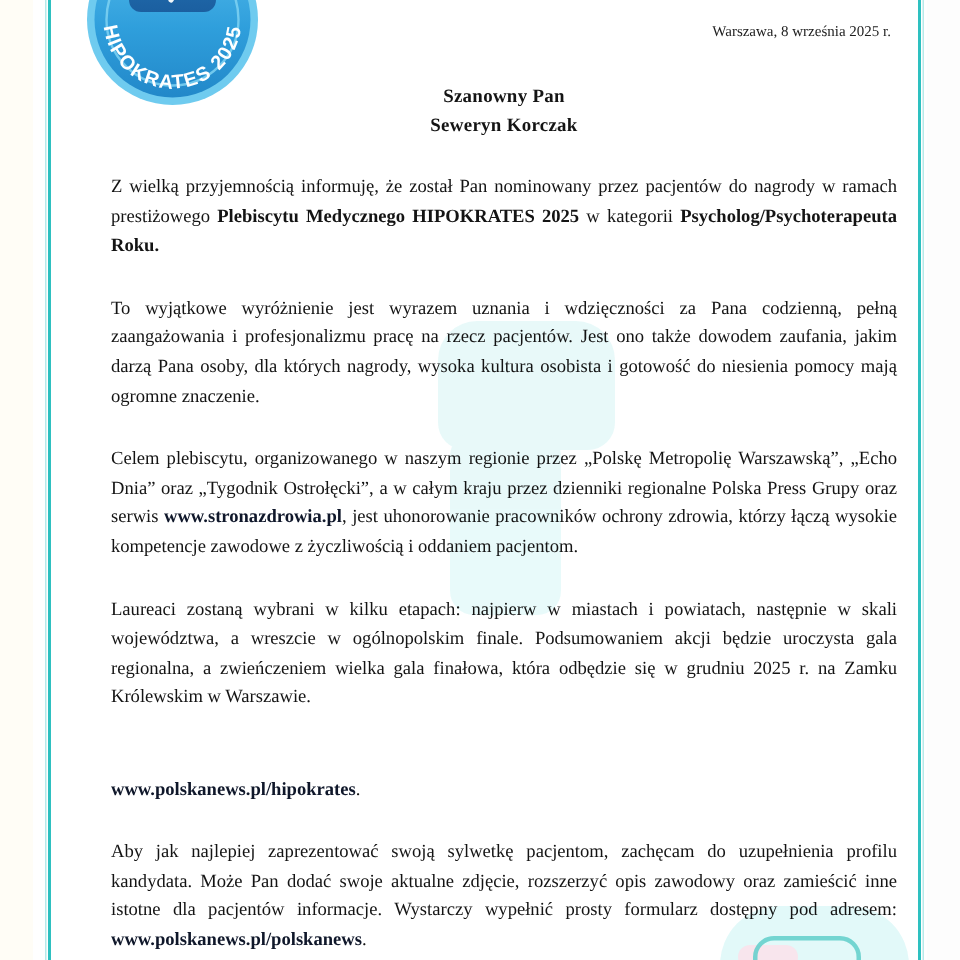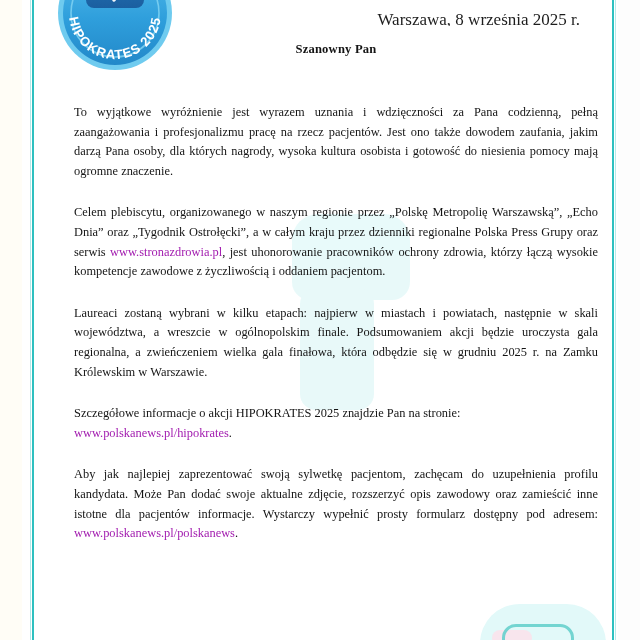--- a/index.html
+++ b/index.html
@@ -135,52 +135,53 @@
     position: absolute;
     left: 74px;
     right: 42px;
     top: 0;
     z-index: 5;
     color: #141414;
   }
 
   .date-line {
     text-align: right;
-    font-size: 17px;
+    font-size: 10px;
     color: #1d1d1d;
-    margin: 14px;
-    padding-top: 0px;
+    margin: 0;
+    padding-top: 16px;
     line-height: 12px;
     height: 12px;
     overflow: hidden;
     padding-right: 4px;
   }
 
   .salutation {
     text-align: center;
     font-weight: bold;
     font-size: 12.6px;
     line-height: 19px;
+    margin-top: 27px;
     letter-spacing: .2px;
   }
 
   p.body {
     text-align: justify;
     font-size: 12.4px;
     line-height: 19.6px;
     margin: 0;
     padding: 0;
     hyphens: none;
   }
   .gap-lg { height: 22px; }
 
   b, .bold { font-weight: bold; }
   a.link, .link {
-    color: #a21caf;
-    font-weight: normal;
+    color: #0f172a;
+    font-weight: bold;
     text-decoration: none;
   }
 </style>
 </head>
 <body>
 
 <div id="page">
 
   <div class="paper-edge left"></div>
   <div class="paper-edge right"></div>
@@ -236,40 +237,42 @@
       <textPath href="#arcPath" startOffset="50%" text-anchor="middle">HIPOKRATES 2025</textPath>
     </text>
   </svg>
 
   <div id="content">
 
     <div class="date-line">Warszawa, 8 września 2025 r.</div>
 
     <div class="salutation">
       <div>Szanowny Pan</div>
+      <div>Seweryn Korczak</div>
     </div>
 
     <div class="gap-lg"></div>
 
+    <p class="body"><span>Z wielką przyjemnością informuję, że został Pan nominowany przez pacjentów do nagrody w ramach prestiżowego </span><b>Plebiscytu Medycznego HIPOKRATES 2025</b><span> w kategorii </span><b>Psycholog/Psychoterapeuta Roku.</b></p>
 
     <div class="gap-lg"></div>
 
     <p class="body">To wyjątkowe wyróżnienie jest wyrazem uznania i wdzięczności za Pana codzienną, pełną zaangażowania i profesjonalizmu pracę na rzecz pacjentów. Jest ono także dowodem zaufania, jakim darzą Pana osoby, dla których nagrody, wysoka kultura osobista i gotowość do niesienia pomocy mają ogromne znaczenie.</p>
 
     <div class="gap-lg"></div>
 
     <p class="body"><span>Celem plebiscytu, organizowanego w naszym regionie przez „Polskę Metropolię Warszawską”, „Echo Dnia” oraz „Tygodnik Ostrołęcki”, a w całym kraju przez dzienniki regionalne Polska Press Grupy oraz serwis </span><a class="link" href="#">www.stronazdrowia.pl</a><span>, jest uhonorowanie pracowników ochrony zdrowia, którzy łączą wysokie kompetencje zawodowe z życzliwością i oddaniem pacjentom.</span></p>
 
     <div class="gap-lg"></div>
 
     <p class="body">Laureaci zostaną wybrani w kilku etapach: najpierw w miastach i powiatach, następnie w skali województwa, a wreszcie w ogólnopolskim finale. Podsumowaniem akcji będzie uroczysta gala regionalna, a zwieńczeniem wielka gala finałowa, która odbędzie się w grudniu 2025 r. na Zamku Królewskim w Warszawie.</p>
 
     <div class="gap-lg"></div>
 
-    <p class="body"><span>Szczegółowe informacje o akcji HIPOKRATES 2025 znajdzie Pan na stronie:</span><br><a class="link" href="#">www.polskanews.pl/hipokrates</a><span>.</span></p>
+    <p class="body"><br><a class="link" href="#">www.polskanews.pl/hipokrates</a><span>.</span></p>
 
     <div class="gap-lg"></div>
 
     <p class="body"><span>Aby jak najlepiej zaprezentować swoją sylwetkę pacjentom, zachęcam do uzupełnienia profilu kandydata. Może Pan dodać swoje aktualne zdjęcie, rozszerzyć opis zawodowy oraz zamieścić inne istotne dla pacjentów informacje. Wystarczy wypełnić prosty formularz dostępny pod adresem: </span><a class="link" href="#">www.polskanews.pl/polskanews</a><span>.</span></p>
 
     <div class="gap-lg"></div>
 
   </div>
 </div>
 

